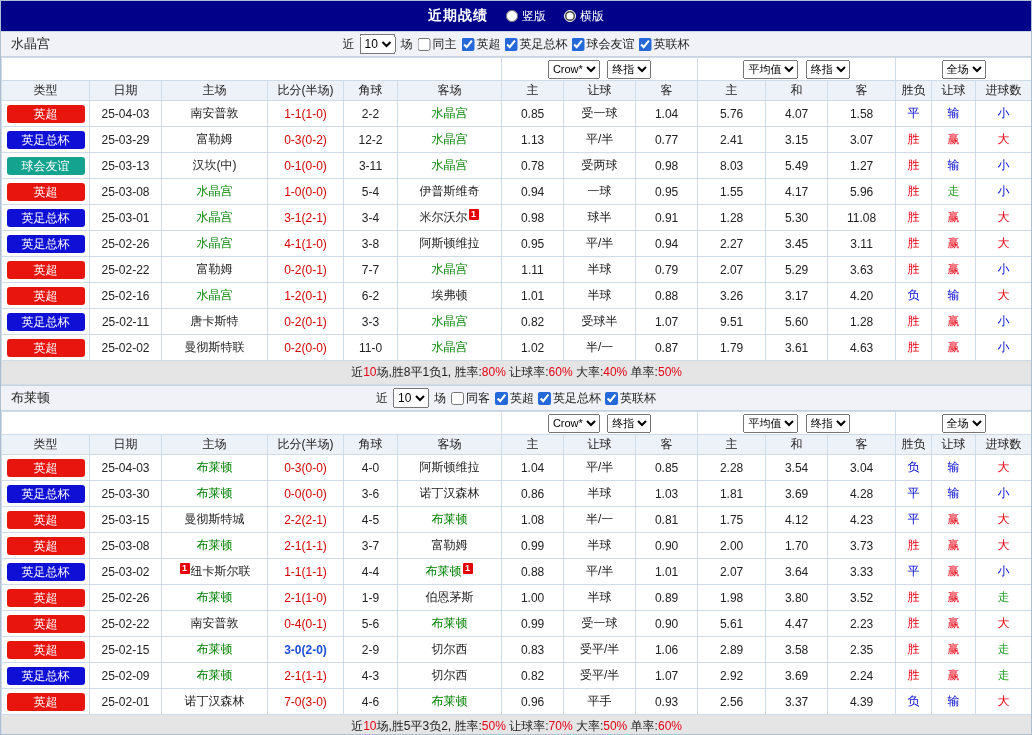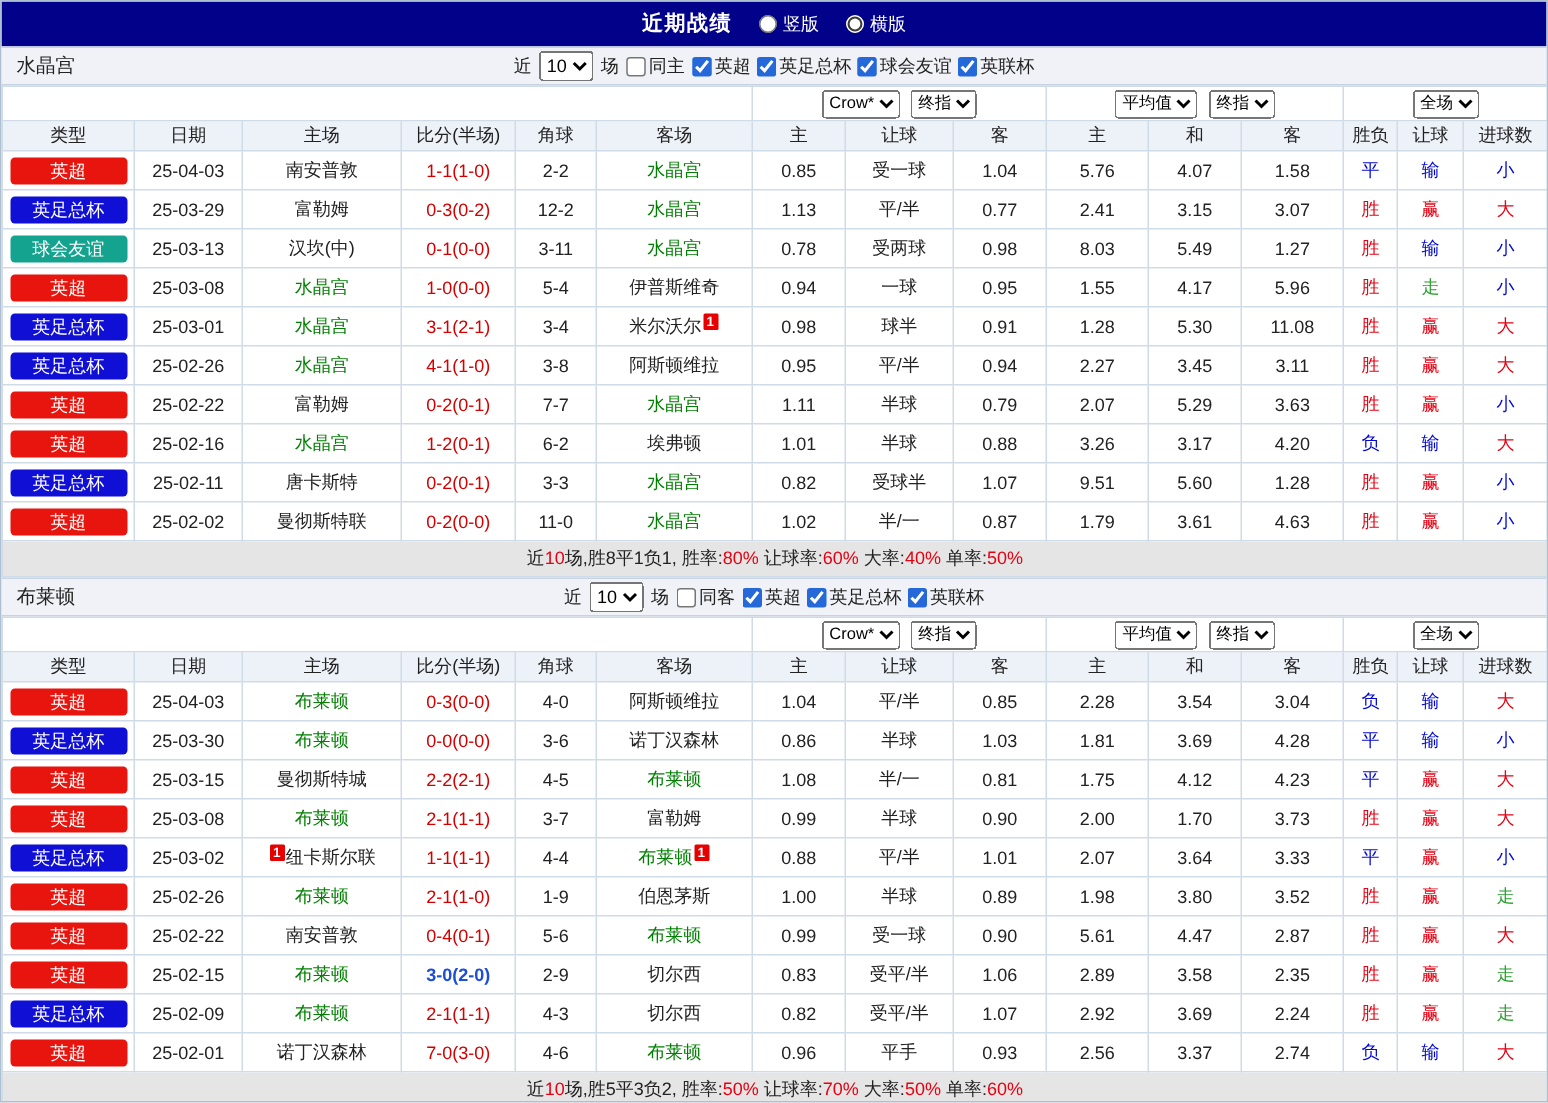--- a/index.html
+++ b/index.html
@@ -517,21 +517,21 @@
           <td>25-02-22</td>
           <td><span>南安普敦</span></td>
           <td style="color: rgb(212, 0, 0);">0-4(0-1)</td>
           <td>5-6</td>
           <td><span style="color: rgb(0, 128, 0);">布莱顿</span></td>
           <td>0.99</td>
           <td>受一球</td>
           <td>0.90</td>
           <td>5.61</td>
           <td>4.47</td>
-          <td>2.87</td>
+          <td>2.23</td>
           <td style="color: rgb(230, 0, 18);">胜</td>
           <td style="color: rgb(230, 0, 18);">赢</td>
           <td style="color: rgb(230, 0, 18);">大</td>
         </tr>
         <tr>
           <td><span class="badge" style="background: rgb(232, 21, 15);">英超</span></td>
           <td>25-02-15</td>
           <td><span style="color: rgb(0, 128, 0);">布莱顿</span></td>
           <td style="color: #1d4ed8; font-weight: bold;">3-0(2-0)</td>
           <td>2-9</td>
@@ -568,21 +568,21 @@
           <td>25-02-01</td>
           <td><span>诺丁汉森林</span></td>
           <td style="color: rgb(212, 0, 0);">7-0(3-0)</td>
           <td>4-6</td>
           <td><span style="color: rgb(0, 128, 0);">布莱顿</span></td>
           <td>0.96</td>
           <td>平手</td>
           <td>0.93</td>
           <td>2.56</td>
           <td>3.37</td>
-          <td>2.74</td>
+          <td>4.39</td>
           <td style="color: rgb(0, 8, 208);">负</td>
           <td style="color: rgb(0, 8, 208);">输</td>
           <td style="color: rgb(230, 0, 18);">大</td>
         </tr>
       </tbody>
     <tfoot>
       <tr>
         <td colspan="15"><span>近</span><span style="color: rgb(230, 0, 18);">10</span><span>场,胜5平3负2, 胜率:</span><span style="color: rgb(230, 0, 18);">50%</span><span> 让球率:</span><span style="color: rgb(230, 0, 18);">70%</span><span> 大率:</span><span style="color: rgb(230, 0, 18);">50%</span><span> 单率:</span><span style="color: rgb(230, 0, 18);">60%</span></td>
       </tr>
     </tfoot>

